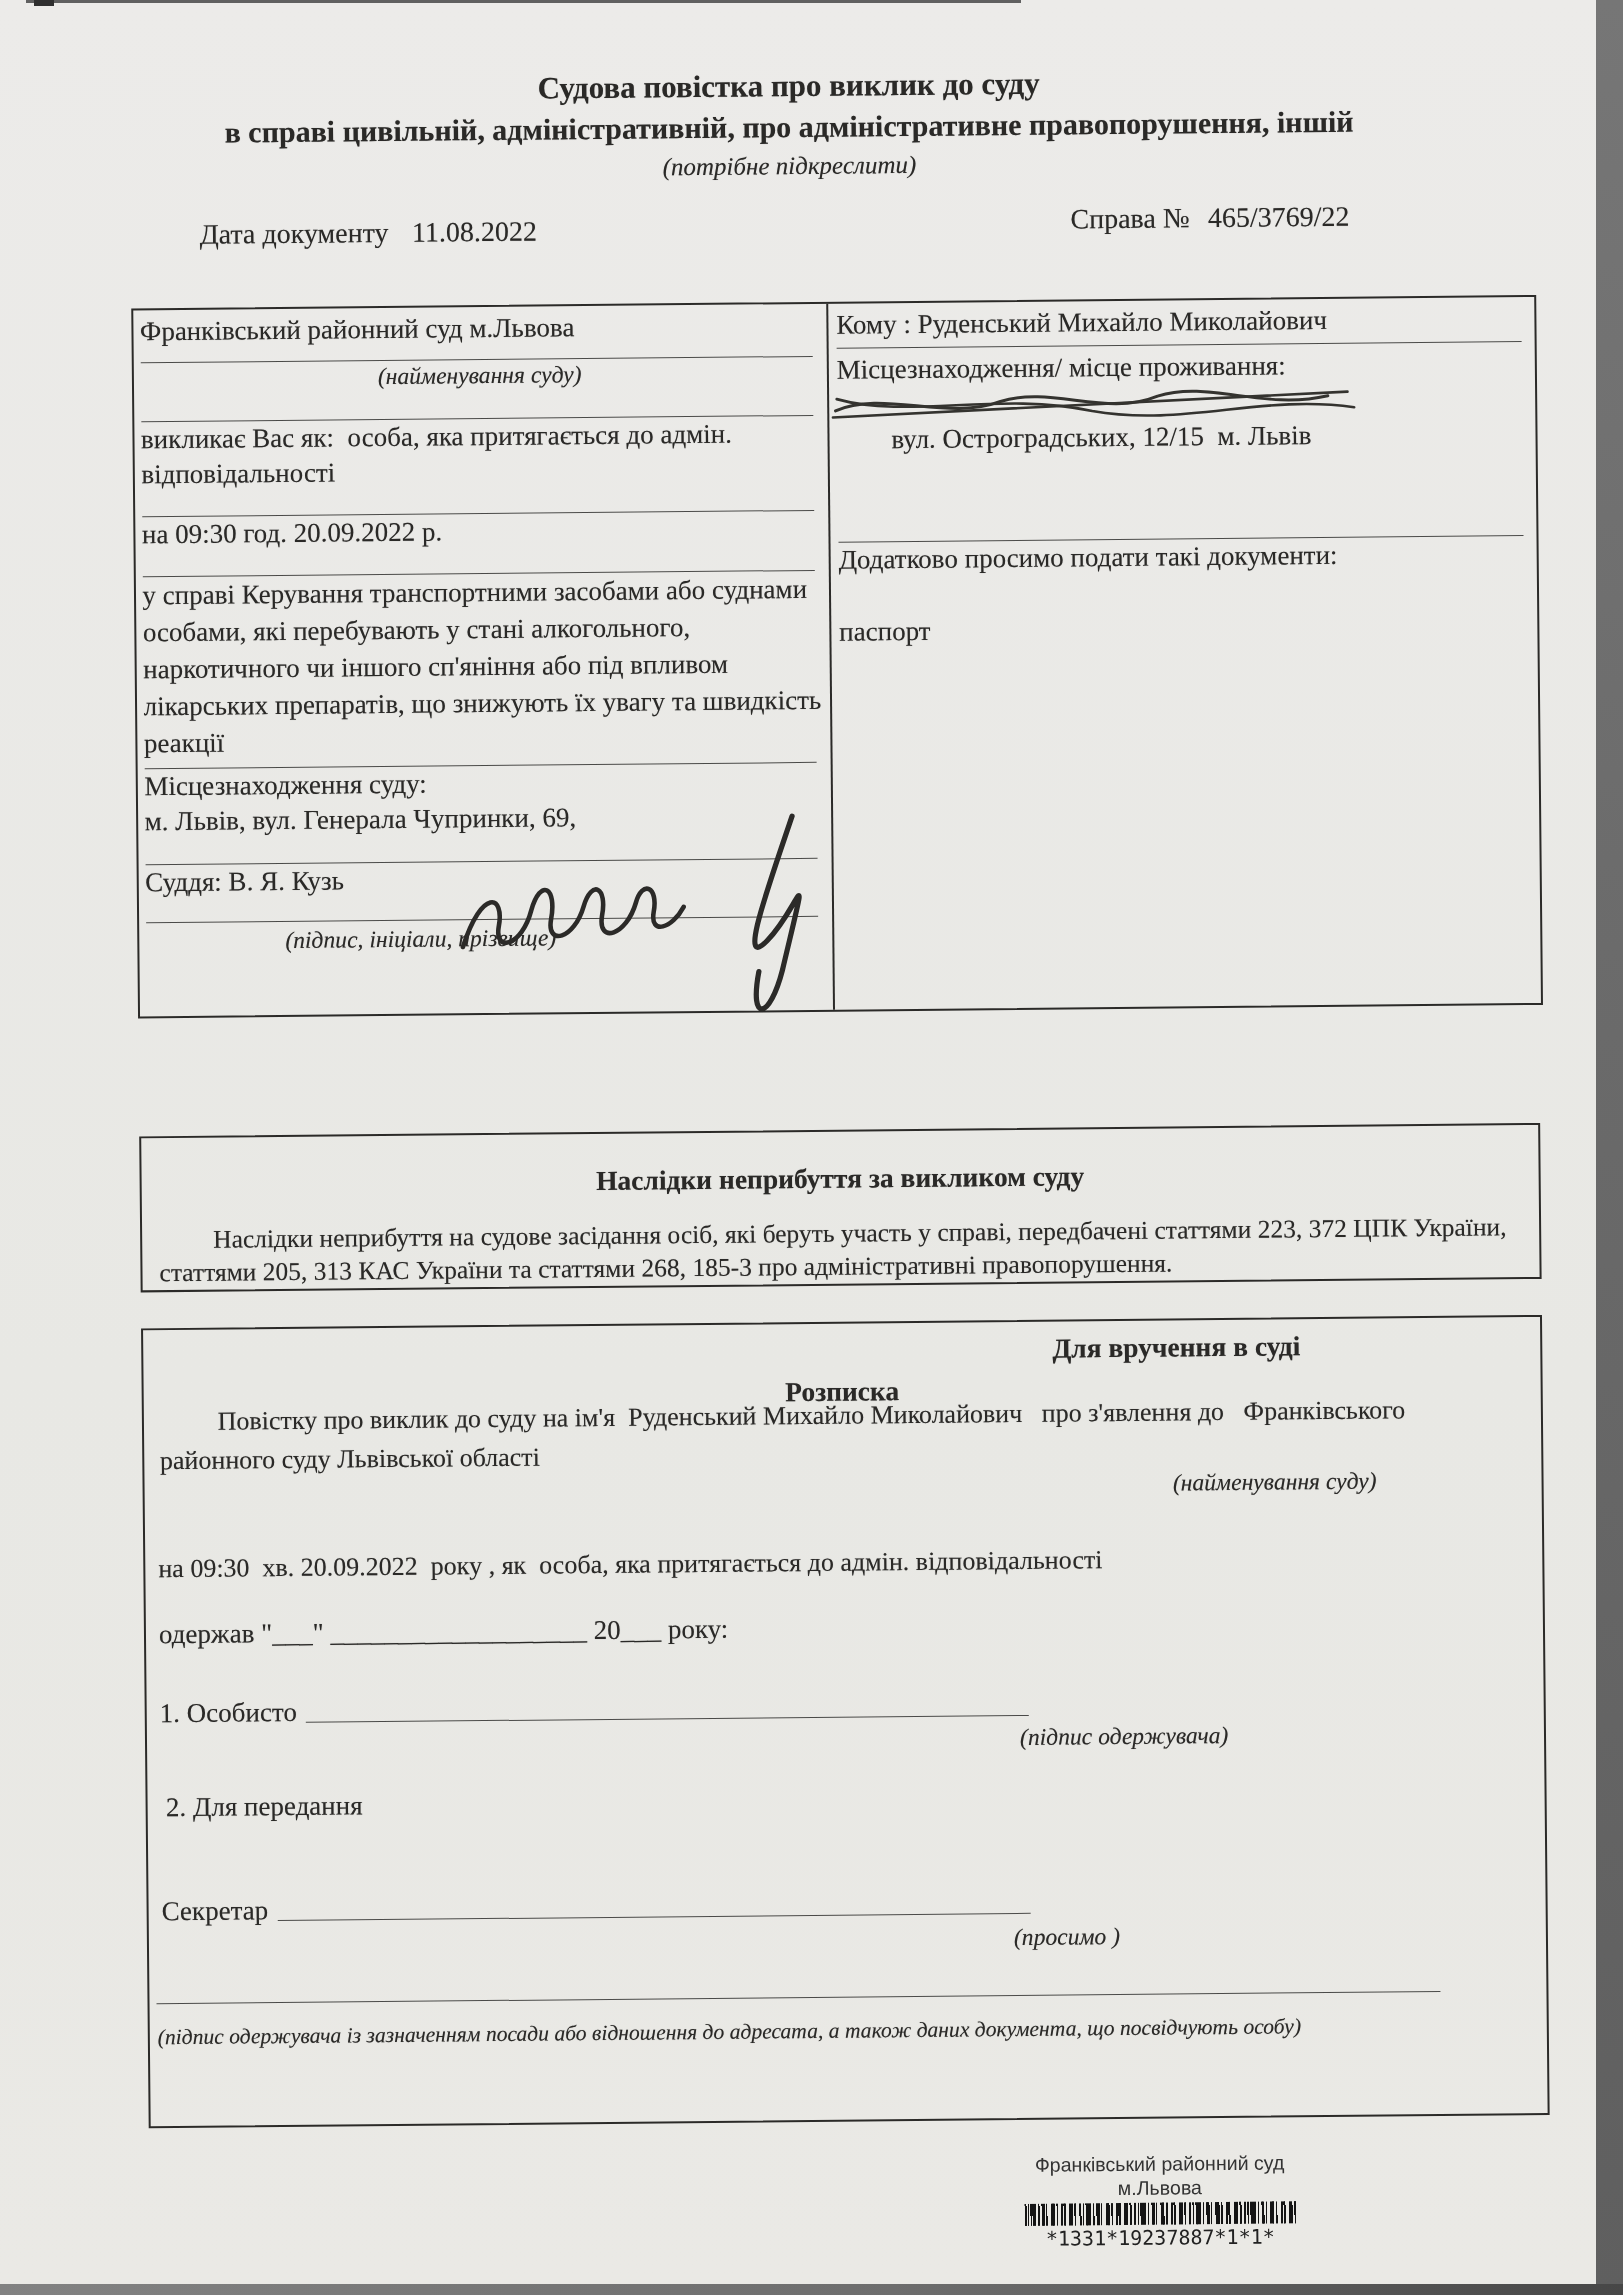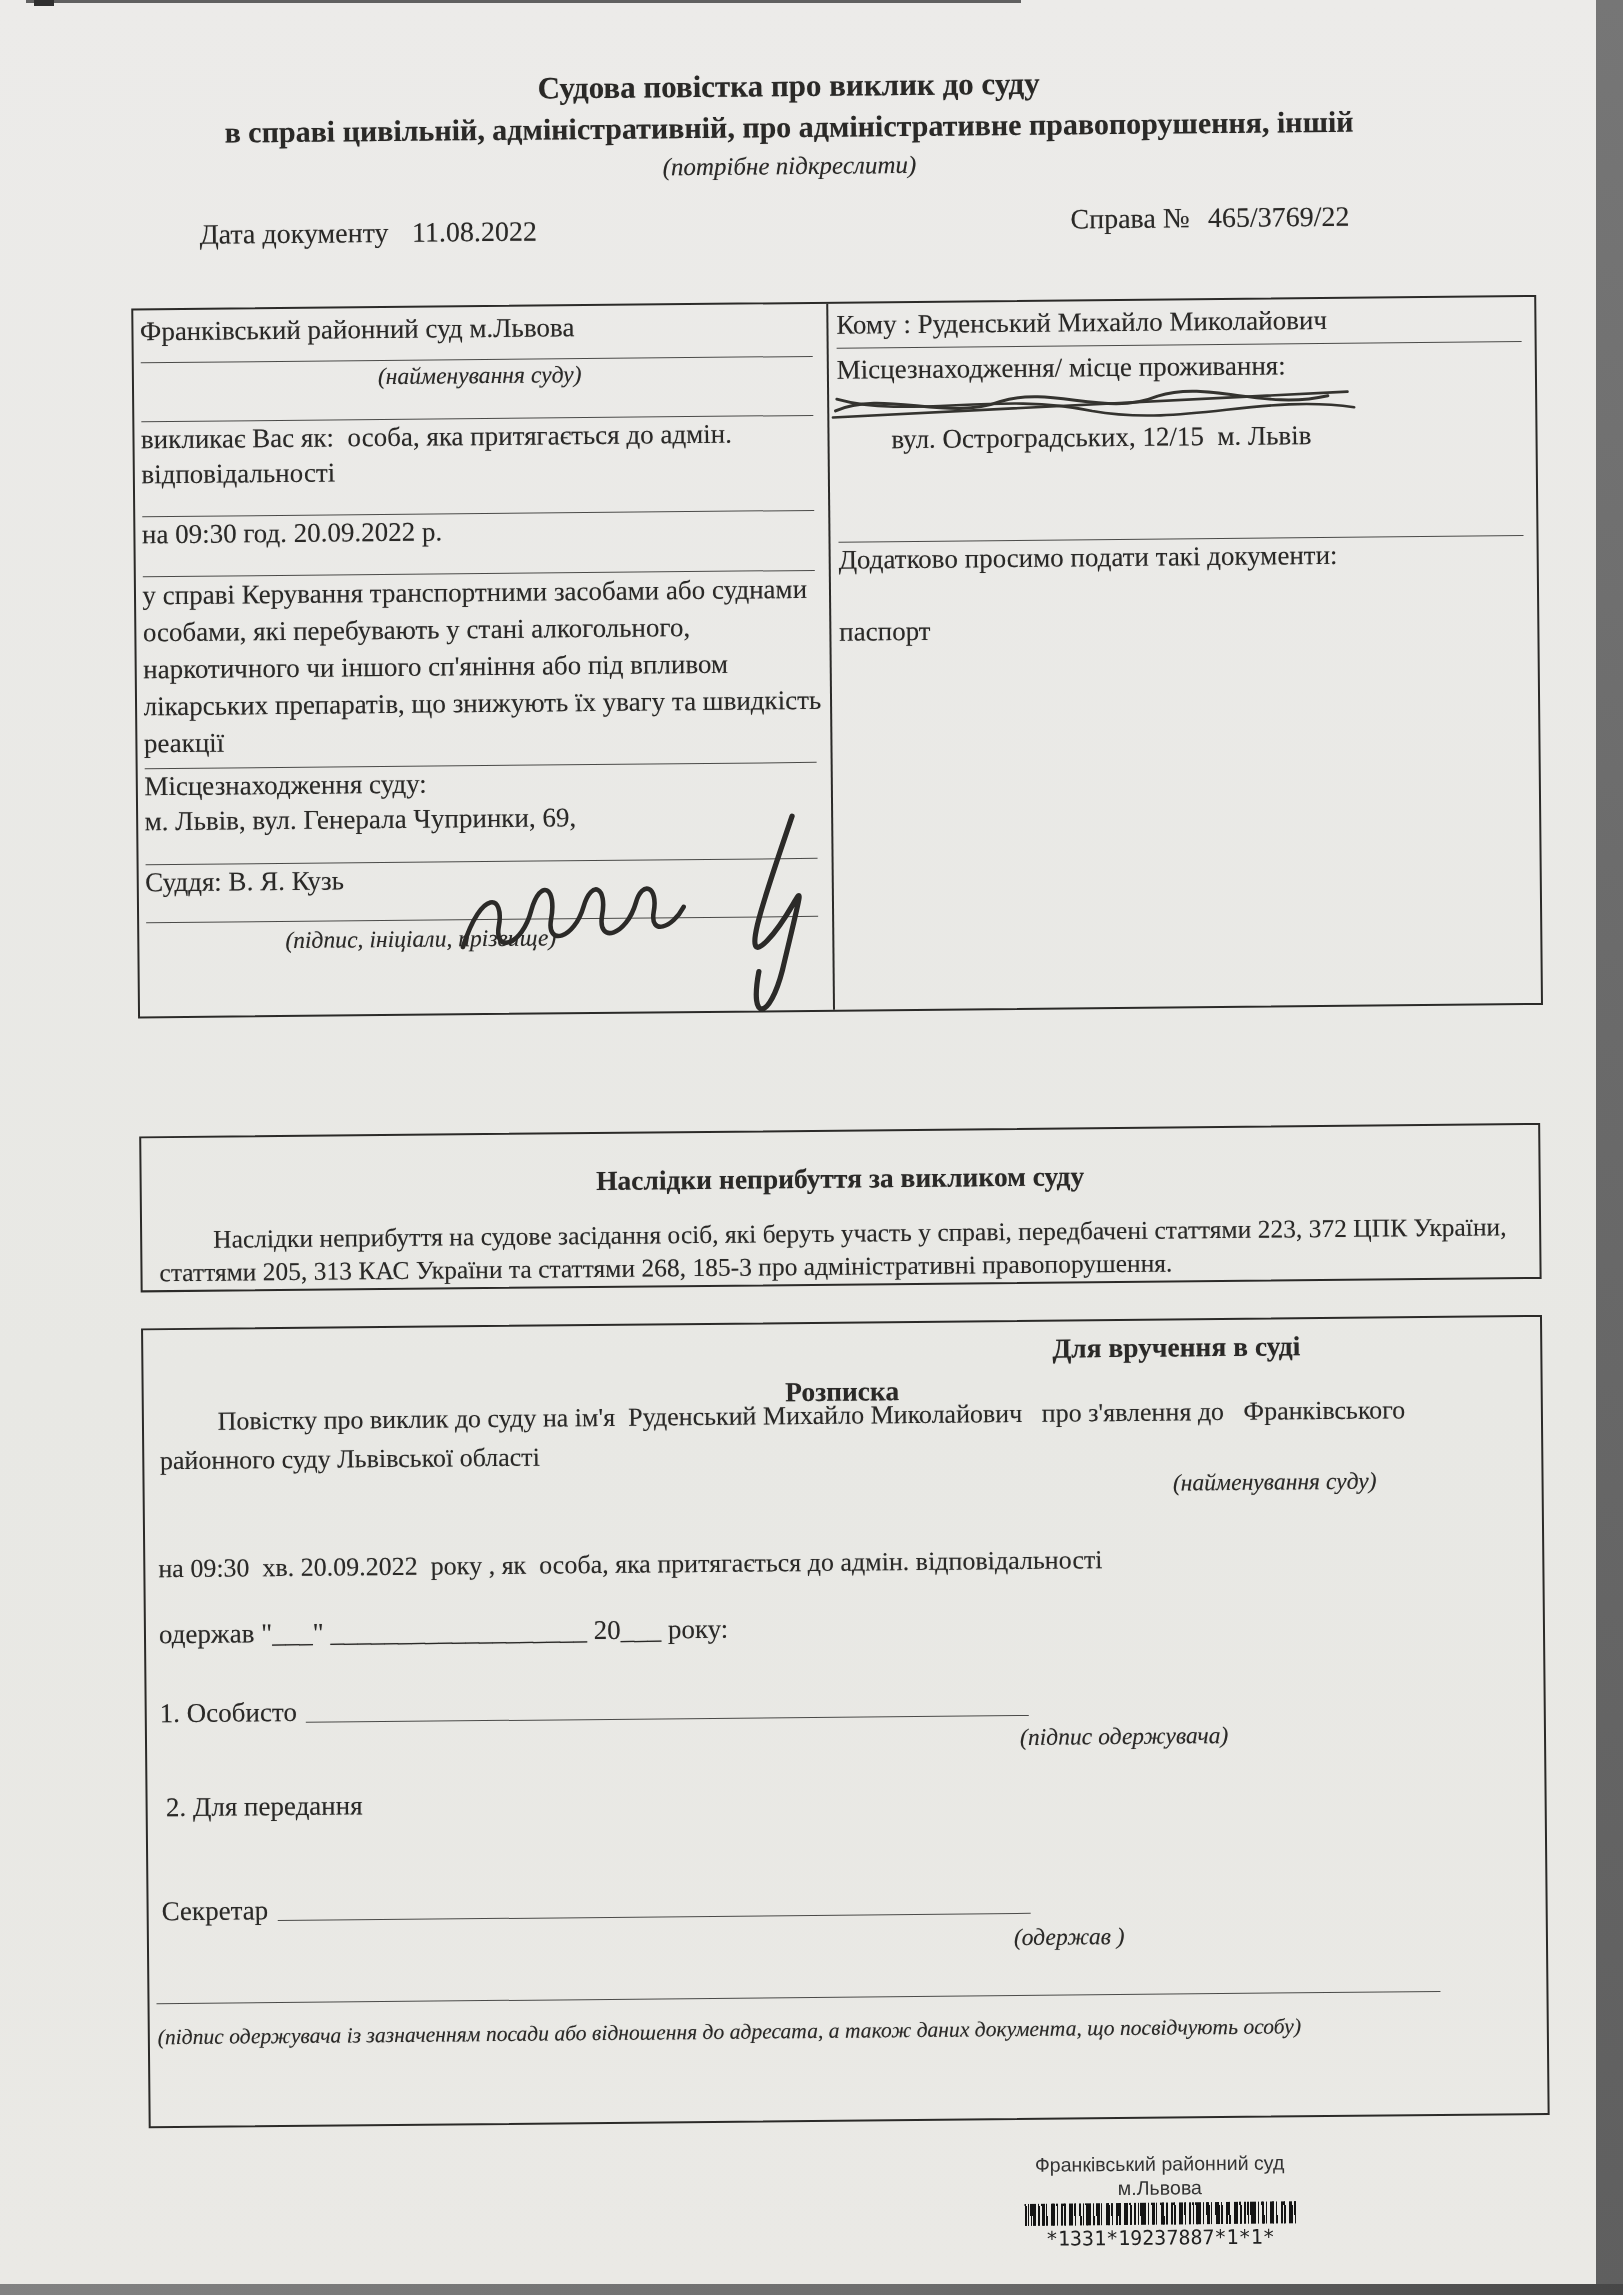--- a/index.html
+++ b/index.html
@@ -168,21 +168,21 @@
     <div id="r-personally">
       <span class="t">1. Особисто</span>
       <span class="fill"></span>
     </div>
     <div class="i t" id="r-personally-cap">(підпис одержувача)</div>
     <div class="t" id="r-transfer">2. Для передання</div>
     <div id="r-secretary">
       <span class="t">Секретар</span>
       <span class="fill"></span>
     </div>
-    <div class="i t" id="r-secretary-cap">(одержав )</div>
+    <div class="i t" id="r-secretary-cap">(просимо )</div>
     <div class="rule" id="r-longline"></div>
     <div class="i t" id="r-footnote">(підпис одержувача із зазначенням посади або відношення до адресата, а також даних документа, що посвідчують особу)</div>
   </div>
 
   <div class="abs" id="footer">
     <div>Франківський районний суд</div>
     <div>м.Львова</div>
     <div id="barcode"></div>
     <div id="barcode-text">*1331*19237887*1*1*</div>
   </div>

